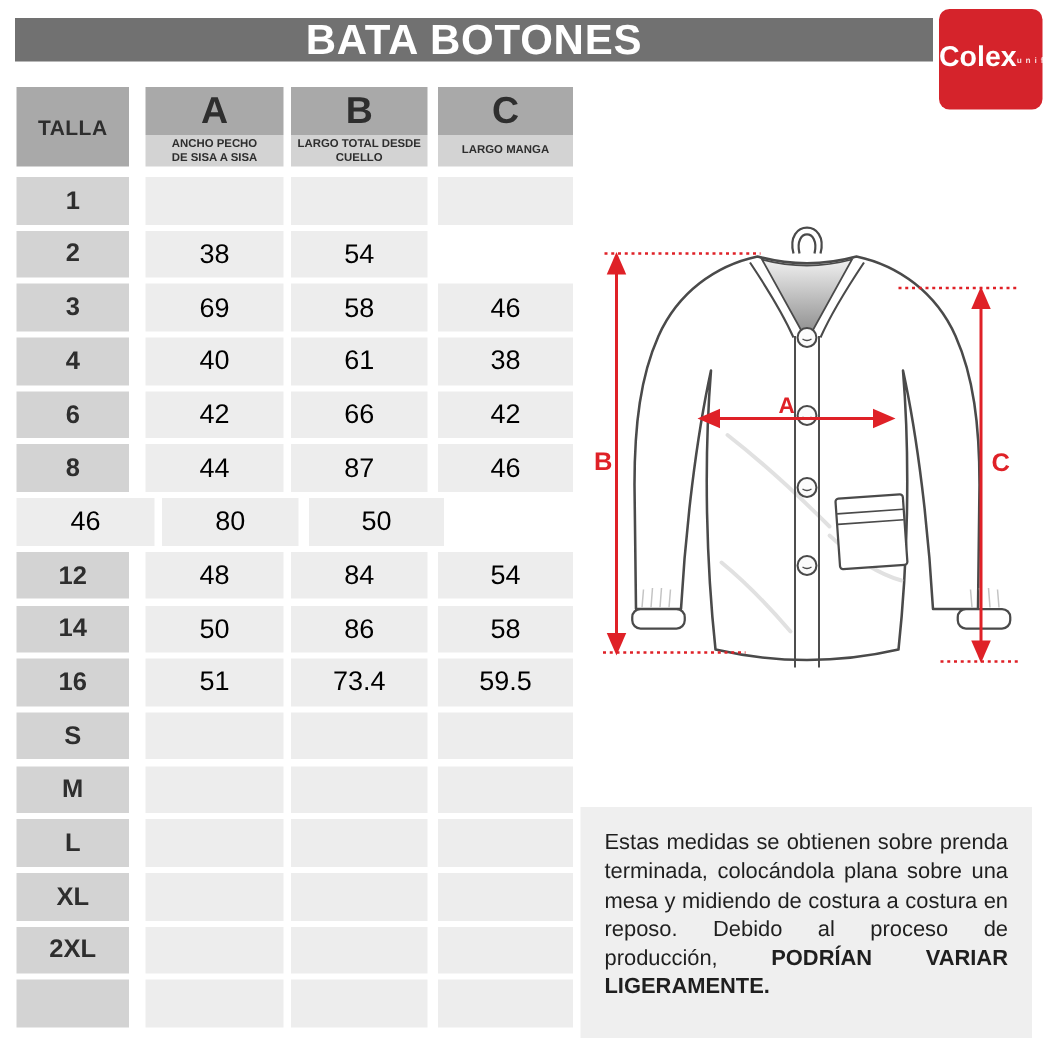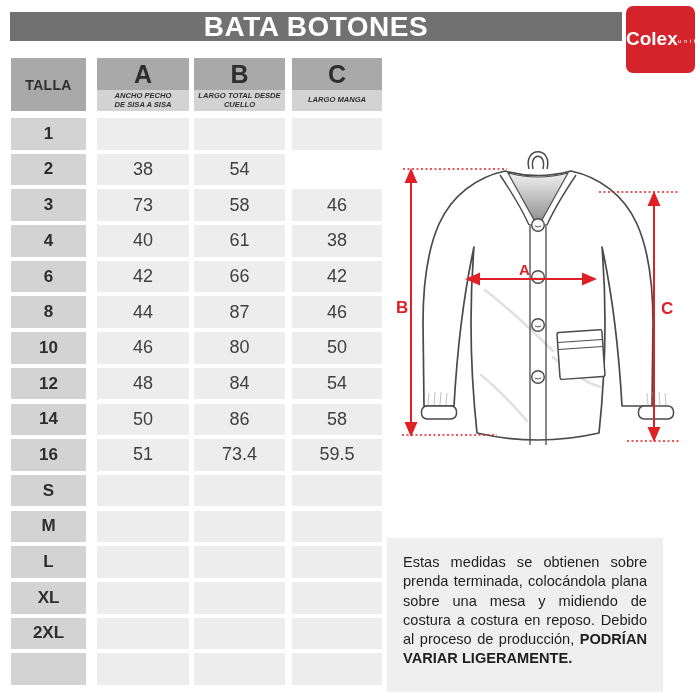--- a/index.html
+++ b/index.html
@@ -33,32 +33,31 @@
   }
   .mcol{display:flex;flex-direction:column;}
   .mcol .letter{
     height:32px;background:#a9a9a9;display:flex;align-items:center;justify-content:center;
     font-weight:bold;font-size:25px;color:#2e2e2e;
   }
   .mcol .desc{
     height:21px;background:#d3d3d3;display:flex;align-items:center;justify-content:center;
     font-weight:bold;font-size:7.6px;line-height:8.6px;color:#2e2e2e;text-align:center;
     white-space:pre-line;
-    font-style:italic;
   }
   #rows{position:absolute;left:11px;top:118px;}
   .trow{display:flex;margin-bottom:4.1px;}
   .cell{height:31.6px;display:flex;align-items:center;justify-content:center;}
   .cell.label{background:#d3d3d3;font-weight:bold;font-size:17px;color:#2e2e2e;}
-  .cell.data{background:#ededed;font-size:18px;color:#404040;}
+  .cell.data{background:#ededed;font-size:18px;color:#000000;}
   
   #diagram{position:absolute;left:395px;top:125px;}
   
   .note{
-    position:absolute;left:387px;top:538px;width:276px;height:154px;background:#efefef;
+    position:absolute;left:387px;top:538px;width:301px;height:154px;background:#efefef;
     box-sizing:border-box;padding:15px 16px;
     font-size:14.6px;line-height:19.3px;color:#1f1f1f;text-align:justify;
   }
   .note b{font-weight:bold;}
 </style>
 </head>
 <body>
 
 <div id="stage">
 
@@ -102,21 +101,21 @@
         <div class="cell data w-b"></div>
         <div class="cell data w-c"></div>
       </div>
       <div class="trow">
         <div class="cell label w-talla">2</div>
         <div class="cell data w-a">38</div>
         <div class="cell data w-b">54</div>
       </div>
       <div class="trow">
         <div class="cell label w-talla">3</div>
-        <div class="cell data w-a">73</div>
+        <div class="cell data w-a">69</div>
         <div class="cell data w-b">58</div>
         <div class="cell data w-c">46</div>
       </div>
       <div class="trow">
         <div class="cell label w-talla">4</div>
         <div class="cell data w-a">40</div>
         <div class="cell data w-b">61</div>
         <div class="cell data w-c">38</div>
       </div>
       <div class="trow">
@@ -125,21 +124,20 @@
         <div class="cell data w-b">66</div>
         <div class="cell data w-c">42</div>
       </div>
       <div class="trow">
         <div class="cell label w-talla">8</div>
         <div class="cell data w-a">44</div>
         <div class="cell data w-b">87</div>
         <div class="cell data w-c">46</div>
       </div>
       <div class="trow">
-        <div class="cell label w-talla">10</div>
         <div class="cell data w-a">46</div>
         <div class="cell data w-b">80</div>
         <div class="cell data w-c">50</div>
       </div>
       <div class="trow">
         <div class="cell label w-talla">12</div>
         <div class="cell data w-a">48</div>
         <div class="cell data w-b">84</div>
         <div class="cell data w-c">54</div>
       </div>

